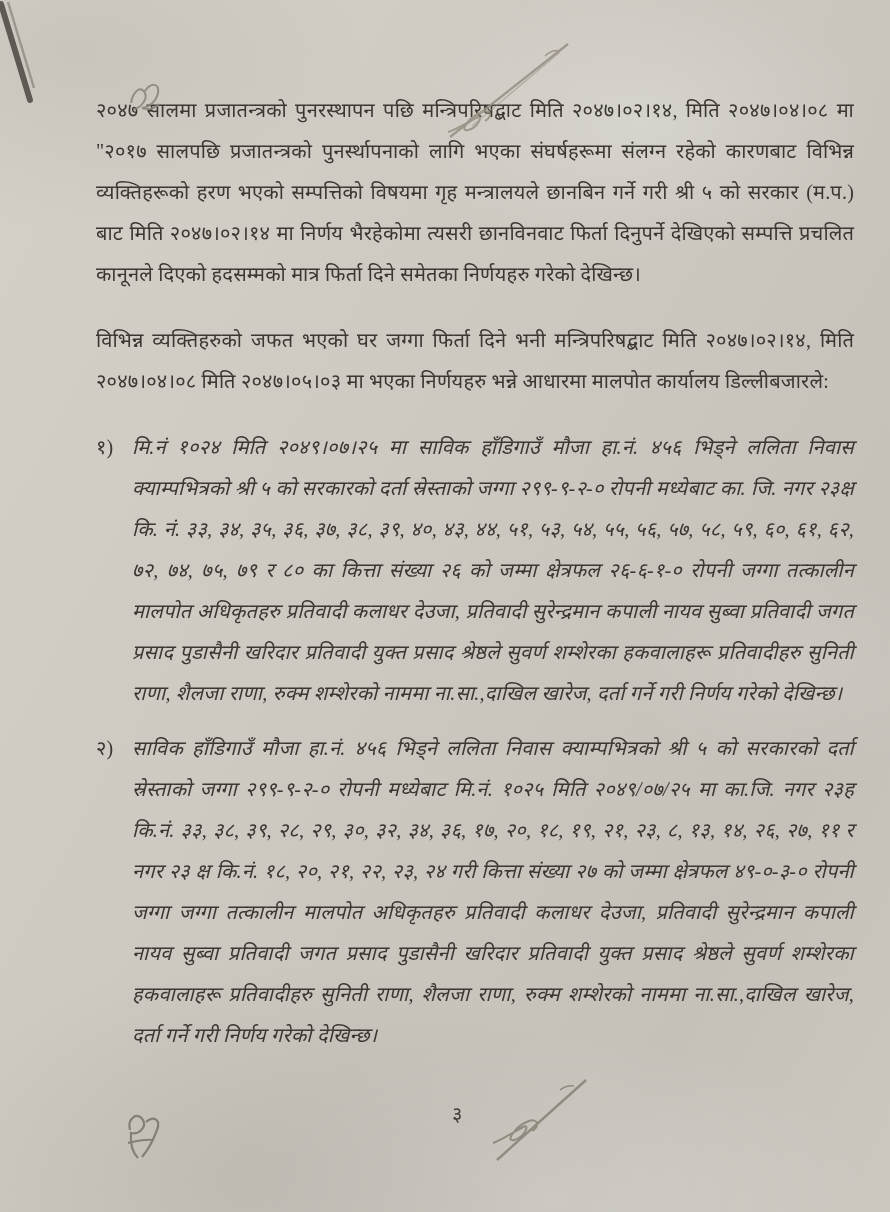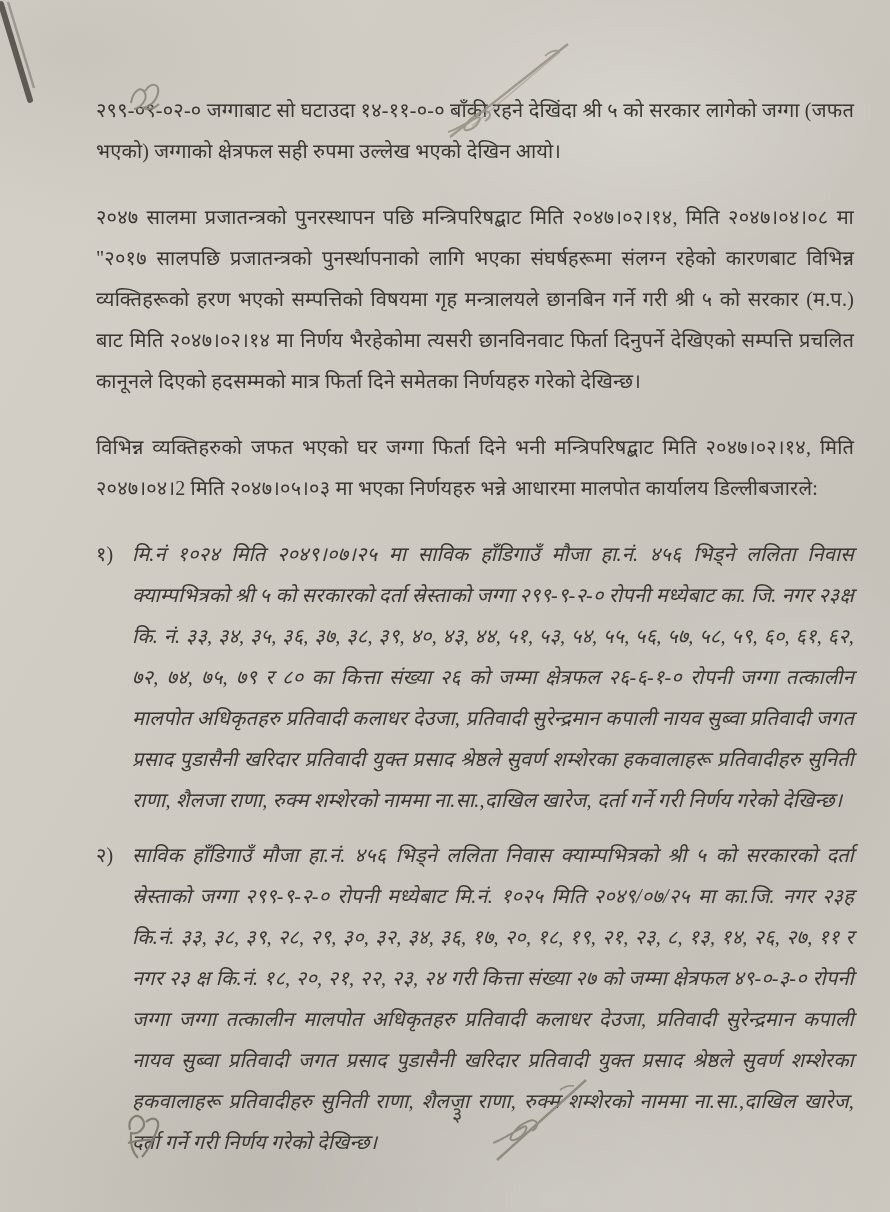--- a/index.html
+++ b/index.html
@@ -35,23 +35,22 @@
     font-size:20px;color:#44403a;
   }
   .pencil{position:absolute;inset:0;pointer-events:none;}
 </style>
 </head>
 <body>
 
 <div class="paper"></div>
 
 <div class="content">
-  <p class="para">२९९-०९-०२-० जग्गाबाट सो घटाउदा १४-११-०-० बाँकी रहने देखिंदा श्री ५ को सरकार लागेको जग्गा (जफत भएको) जग्गाको क्षेत्रफल सही रुपमा उल्लेख भएको देखिन आयो।</p>
   <p class="para">२०४७ सालमा प्रजातन्त्रको पुनरस्थापन पछि मन्त्रिपरिषद्बाट मिति २०४७।०२।१४, मिति २०४७।०४।०८ मा "२०१७ सालपछि प्रजातन्त्रको पुनर्स्थापनाको लागि भएका संघर्षहरूमा संलग्न रहेको कारणबाट विभिन्न व्यक्तिहरूको हरण भएको सम्पत्तिको विषयमा गृह मन्त्रालयले छानबिन गर्ने गरी श्री ५ को सरकार (म.प.) बाट मिति २०४७।०२।१४ मा निर्णय भैरहेकोमा त्यसरी छानविनवाट फिर्ता दिनुपर्ने देखिएको सम्पत्ति प्रचलित कानूनले दिएको हदसम्मको मात्र फिर्ता दिने समेतका निर्णयहरु गरेको देखिन्छ।</p>
-  <p class="para">विभिन्न व्यक्तिहरुको जफत भएको घर जग्गा फिर्ता दिने भनी मन्त्रिपरिषद्बाट मिति २०४७।०२।१४, मिति २०४७।०४।2 मिति २०४७।०५।०३ मा भएका निर्णयहरु भन्ने आधारमा मालपोत कार्यालय डिल्लीबजारले:</p>
+  <p class="para">विभिन्न व्यक्तिहरुको जफत भएको घर जग्गा फिर्ता दिने भनी मन्त्रिपरिषद्बाट मिति २०४७।०२।१४, मिति २०४७।०४।०८ मिति २०४७।०५।०३ मा भएका निर्णयहरु भन्ने आधारमा मालपोत कार्यालय डिल्लीबजारले:</p>
 
   <div class="list">
     <div class="list-item">
       <span class="list-marker">१)</span>
       <span class="list-text">मि.नं १०२४ मिति २०४९।०७।२५ मा साविक हाँडिगाउँ मौजा हा.नं. ४५६ भिड्ने ललिता निवास क्याम्पभित्रको श्री ५ को सरकारको दर्ता स्रेस्ताको जग्गा २९९-९-२-० रोपनी मध्येबाट का. जि. नगर २३क्ष कि. नं. ३३, ३४, ३५, ३६, ३७, ३८, ३९, ४०, ४३, ४४, ५१, ५३, ५४, ५५, ५६, ५७, ५८, ५९, ६०, ६१, ६२, ७२, ७४, ७५, ७९ र ८० का कित्ता संख्या २६ को जम्मा क्षेत्रफल २६-६-१-० रोपनी जग्गा तत्कालीन मालपोत अधिकृतहरु प्रतिवादी कलाधर देउजा, प्रतिवादी सुरेन्द्रमान कपाली नायव सुब्वा प्रतिवादी जगत प्रसाद पुडासैनी खरिदार प्रतिवादी युक्त प्रसाद श्रेष्ठले सुवर्ण शम्शेरका हकवालाहरू प्रतिवादीहरु सुनिती राणा, शैलजा राणा, रुक्म शम्शेरको नाममा ना.सा.,दाखिल खारेज, दर्ता गर्ने गरी निर्णय गरेको देखिन्छ।</span>
     </div>
     <div class="list-item">
       <span class="list-marker">२)</span>
       <span class="list-text">साविक हाँडिगाउँ मौजा हा.नं. ४५६ भिड्ने ललिता निवास क्याम्पभित्रको श्री ५ को सरकारको दर्ता स्रेस्ताको जग्गा २९९-९-२-० रोपनी मध्येबाट मि.नं. १०२५ मिति २०४९/०७/२५ मा का.जि. नगर २३ह कि.नं. ३३, ३८, ३९, २८, २९, ३०, ३२, ३४, ३६, १७, २०, १८, १९, २१, २३, ८, १३, १४, २६, २७, ११ र नगर २३ क्ष कि.नं. १८, २०, २१, २२, २३, २४ गरी कित्ता संख्या २७ को जम्मा क्षेत्रफल ४९-०-३-० रोपनी जग्गा जग्गा तत्कालीन मालपोत अधिकृतहरु प्रतिवादी कलाधर देउजा, प्रतिवादी सुरेन्द्रमान कपाली नायव सुब्वा प्रतिवादी जगत प्रसाद पुडासैनी खरिदार प्रतिवादी युक्त प्रसाद श्रेष्ठले सुवर्ण शम्शेरका हकवालाहरू प्रतिवादीहरु सुनिती राणा, शैलजा राणा, रुक्म शम्शेरको नाममा ना.सा.,दाखिल खारेज, दर्ता गर्ने गरी निर्णय गरेको देखिन्छ।</span>
     </div>

